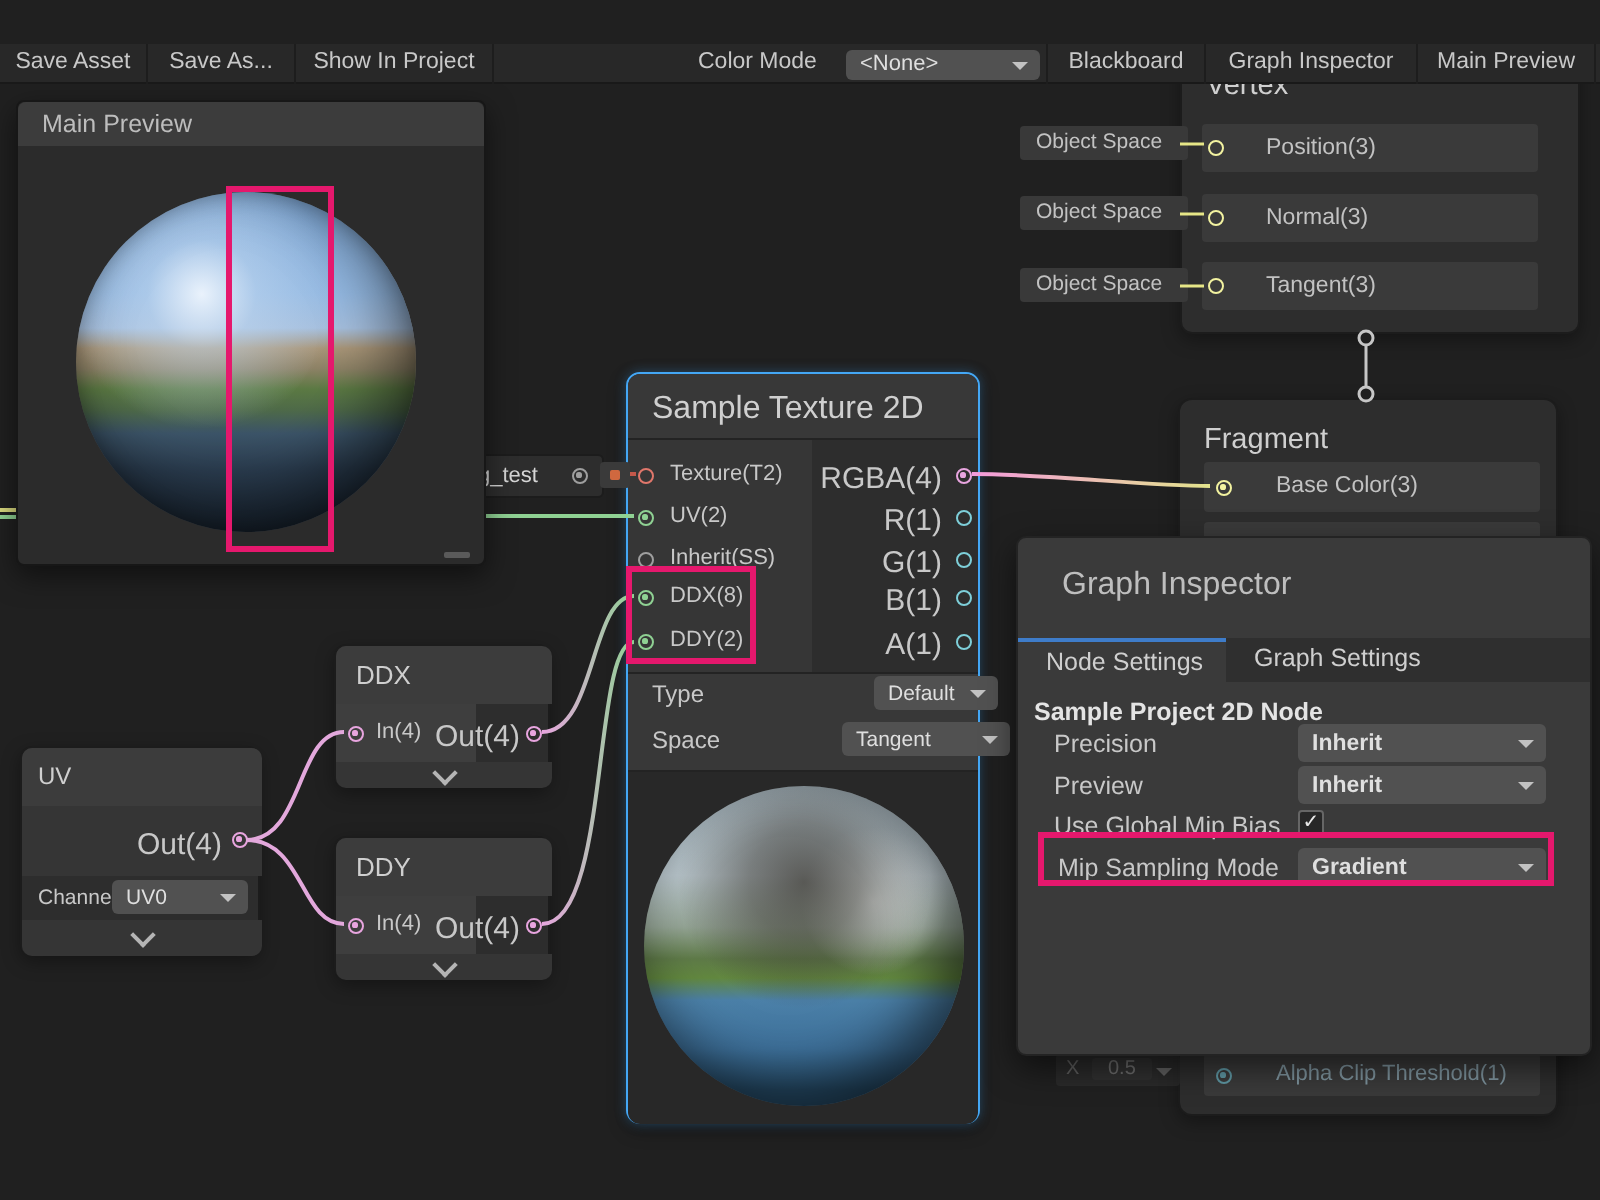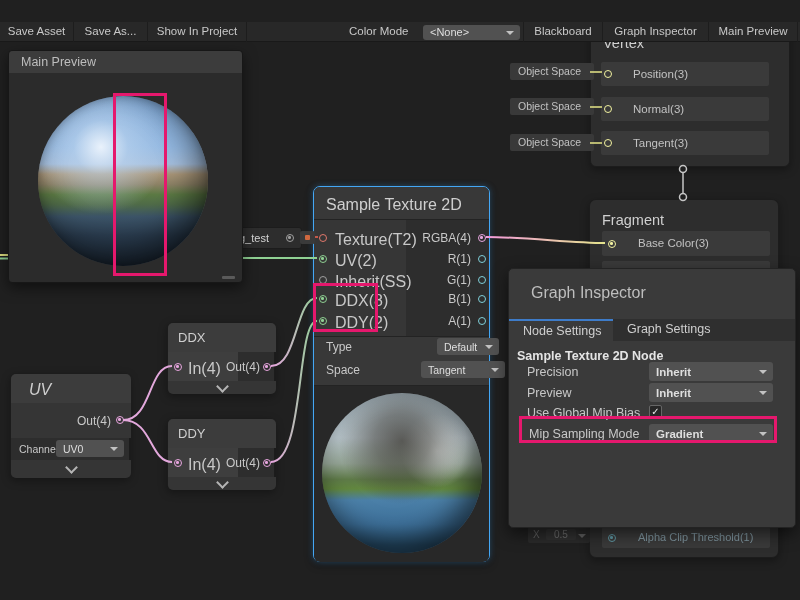--- a/index.html
+++ b/index.html
@@ -23,21 +23,21 @@
   .dd .dl{position:absolute;left:7px;top:50%;transform:translateY(-50%);white-space:nowrap;}
   .tri{position:absolute;right:6px;top:50%;margin-top:-1.5px;width:0;height:0;border-left:4px solid transparent;border-right:4px solid transparent;border-top:4px solid #c2c2c2;}
   
   #canvas{position:absolute;left:0;top:42px;width:800px;height:558px;background:#202020;overflow:hidden;}
   .node{position:absolute;background:#2d2d2d;border:1px solid #1c1c1c;border-radius:6px;box-shadow:0 3px 9px rgba(0,0,0,.35);box-sizing:border-box;}
   .ntitle{position:absolute;color:#cfcfcf;white-space:nowrap;}
   .slot{position:absolute;background:#3a3a3a;border-radius:2px;color:#c2c2c2;font-size:11.5px;}
   .port{position:absolute;width:8px;height:8px;border:1.5px solid var(--c);border-radius:50%;box-sizing:border-box;background:transparent;}
   .port.filled::after{content:"";position:absolute;left:1.2px;top:1.2px;width:2.6px;height:2.6px;border-radius:50%;background:var(--c);}
   .chev{position:absolute;width:7px;height:7px;border-right:2px solid #b5b5b5;border-bottom:2px solid #b5b5b5;transform:rotate(45deg);}
-  .lbl{position:absolute;font-size:16px;color:#c8c8c8;white-space:nowrap;}
+  .lbl{position:absolute;font-size:11px;color:#c8c8c8;white-space:nowrap;}
   .rowbg{position:absolute;background:#3a3a3a;}
   .wires{position:absolute;left:0;top:0;z-index:2;pointer-events:none;}
   .panel{position:absolute;z-index:3;}
   .annot{position:absolute;z-index:4;border:3px solid #e5186d;box-sizing:border-box;pointer-events:none;}
   
   #mp{left:8px;top:8px;width:235px;height:233px;background:#2b2b2b;border:1px solid #171717;border-radius:4px;box-shadow:0 5px 14px rgba(0,0,0,.5);box-sizing:border-box;}
   #mp .hdr{position:absolute;left:0;top:0;width:100%;height:22px;background:#3c3c3c;border-radius:4px 4px 0 0;}
   #mp .hdr span{position:absolute;left:12px;top:4px;font-size:12.5px;color:#bdbdbd;}
   #mp .sphere{position:absolute;left:29px;top:45px;width:170px;height:170px;border-radius:50%;
     background:
@@ -58,21 +58,21 @@
   #stx .titlebg{position:absolute;left:0;top:0;width:100%;height:33px;background:#383838;border-radius:6px 6px 0 0;border-bottom:1px solid #232323;box-sizing:border-box;}
   #stx .incol{position:absolute;left:0;top:33px;width:92px;height:116px;background:#363636;}
   #stx .ctrl{position:absolute;left:0;top:149px;width:100%;height:50px;background:#383838;border-top:1px solid #232323;border-bottom:1px solid #232323;box-sizing:border-box;}
   #stx .prev{position:absolute;left:0;top:199px;width:100%;height:176px;background:#282828;border-radius:0 0 6px 6px;overflow:hidden;}
   #stx .sphere{position:absolute;left:8px;top:7px;width:160px;height:160px;border-radius:50%;
     background:
       radial-gradient(circle at 50% 30%, rgba(58,54,48,.75) 0%, rgba(58,54,48,.5) 20%, rgba(0,0,0,0) 46%),
       radial-gradient(circle at 72% 36%, rgba(232,236,236,.85) 0%, rgba(232,236,236,0) 24%),
       linear-gradient(180deg,#aebfc9 0%,#b9c6cc 28%,#93a394 44%,#5e7a48 54%,#62883f 60%,#4b80a8 67%,#3e719b 82%,#28506e 95%);
     box-shadow:inset -8px -10px 28px rgba(0,0,0,.6);}
-  .outlbl{position:absolute;font-size:12px;color:#c8c8c8;text-align:right;}
+  .outlbl{position:absolute;font-size:15px;color:#c8c8c8;text-align:right;}
   
   #gtest{position:absolute;left:230px;top:185px;width:72px;height:22px;background:#2d2d2d;border:1px solid #1c1c1c;border-radius:3px;box-sizing:border-box;}
   #gtest .nm{position:absolute;left:8px;top:4px;font-size:11px;color:#d5d5d5;}
   #gtest .ring{position:absolute;right:7px;top:6px;width:8px;height:8px;border:1.5px solid #9f9f9f;border-radius:50%;box-sizing:border-box;}
   #gtest .ring::after{content:"";position:absolute;left:1.2px;top:1.2px;width:2.6px;height:2.6px;border-radius:50%;background:#9f9f9f;}
   #tdot{position:absolute;left:300px;top:189px;width:15px;height:13px;background:#3a3a3a;border-radius:2px;}
   #tdot::after{content:"";position:absolute;left:5px;top:4px;width:5px;height:5px;border-radius:1px;background:#d0683f;}
   .faint{opacity:.4;}
 </style>
 </head>
@@ -166,21 +166,21 @@
         <span class="tri"></span>
       </div>
 
       <div class="prev">
         <div class="sphere"></div>
       </div>
     </div>
 
     <div class="node" style="left:10px;top:331px;width:120px;height:105px;">
       <div class="rowbg" style="left:0;top:0;width:120px;height:29px;background:#3c3c3c;border-radius:5px 5px 0 0;"></div>
-      <div class="ntitle" style="left:18px;top:7px;font-size:16px;font-style:italic;">UV</div>
+      <div class="ntitle" style="left:8px;top:7px;font-size:12px;">UV</div>
       <div class="rowbg" style="left:0;top:29px;width:120px;height:35px;background:#353535;"></div>
       <div class="outlbl" style="left:0;top:40px;width:100px;">Out(4)</div>
       <span class="port filled" style="--c:#e8a5df;left:105px;top:42px;"></span>
       <div class="lbl" style="left:8px;top:69px;font-size:10.5px;">Channe</div>
       <div class="dd" style="left:45px;top:66px;width:68px;height:17px;font-size:10.5px;">
         <span class="dl">UV0</span>
         <span class="tri"></span>
       </div>
       <div class="rowbg" style="left:0;top:86px;width:120px;height:18px;background:#353535;border-radius:0 0 5px 5px;">
         <span class="chev" style="left:56px;top:3px;"></span>
@@ -254,21 +254,21 @@
       <div class="sphere"></div>
       <div class="grip"></div>
     </div>
 
     <div class="panel" id="gi">
       <div class="t">Graph Inspector</div>
       <div class="tabs">
         <div class="tab active" style="left:0;width:104px;padding-left:14px;">Node Settings</div>
         <div class="tab" style="left:118px;width:110px;">Graph Settings</div>
       </div>
-      <div class="formlbl" style="left:8px;top:80px;font-weight:bold;color:#e4e4e4;">Sample Texture 2D Node</div>
+      <div class="formlbl" style="left:8px;top:80px;font-weight:bold;color:#e4e4e4;">Sample Project 2D Node</div>
       <div class="formlbl" style="left:18px;top:96px;">Precision</div>
       <div class="dd" style="left:140px;top:93px;width:124px;height:19px;font-size:11.5px;">
         <span class="dl" style="font-weight:bold;">Inherit</span>
         <span class="tri"></span>
       </div>
       <div class="formlbl" style="left:18px;top:117px;">Preview</div>
       <div class="dd" style="left:140px;top:114px;width:124px;height:19px;font-size:11.5px;">
         <span class="dl" style="font-weight:bold;">Inherit</span>
         <span class="tri"></span>
       </div>

